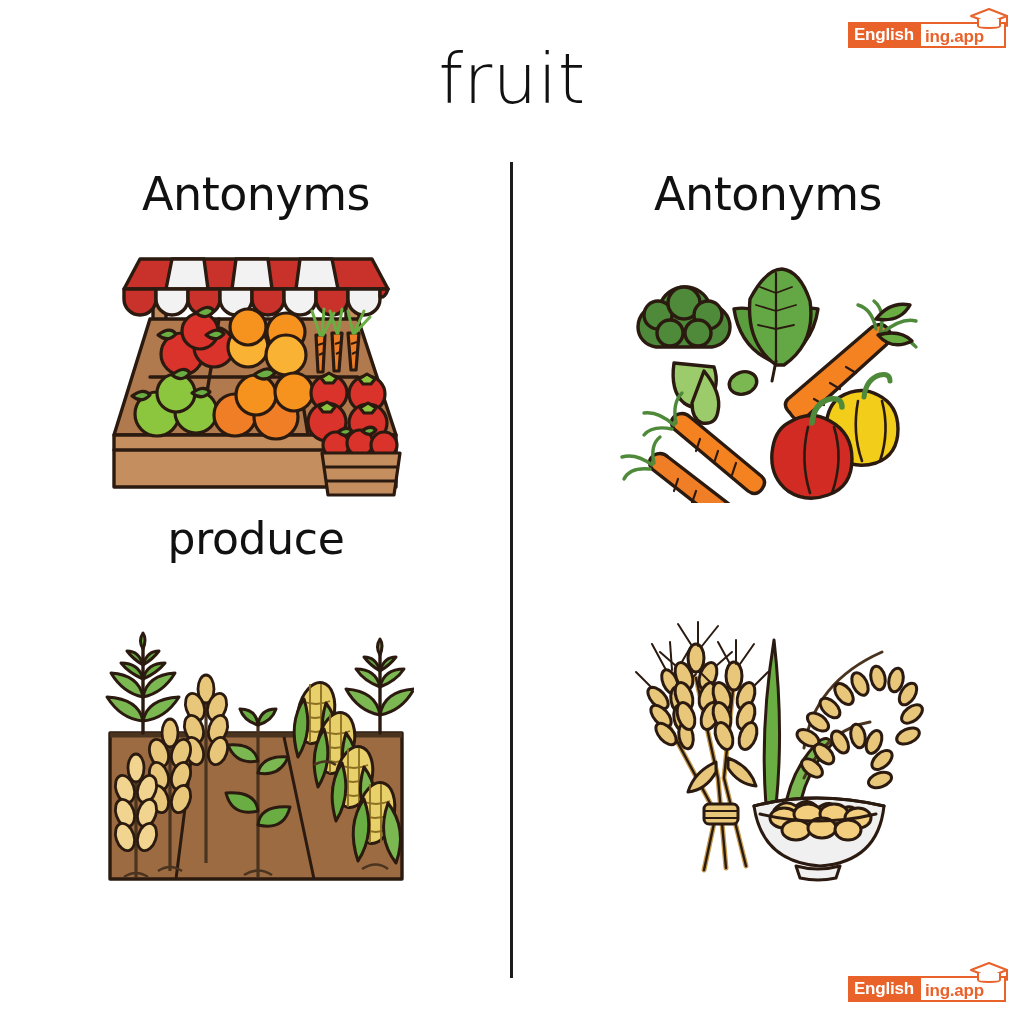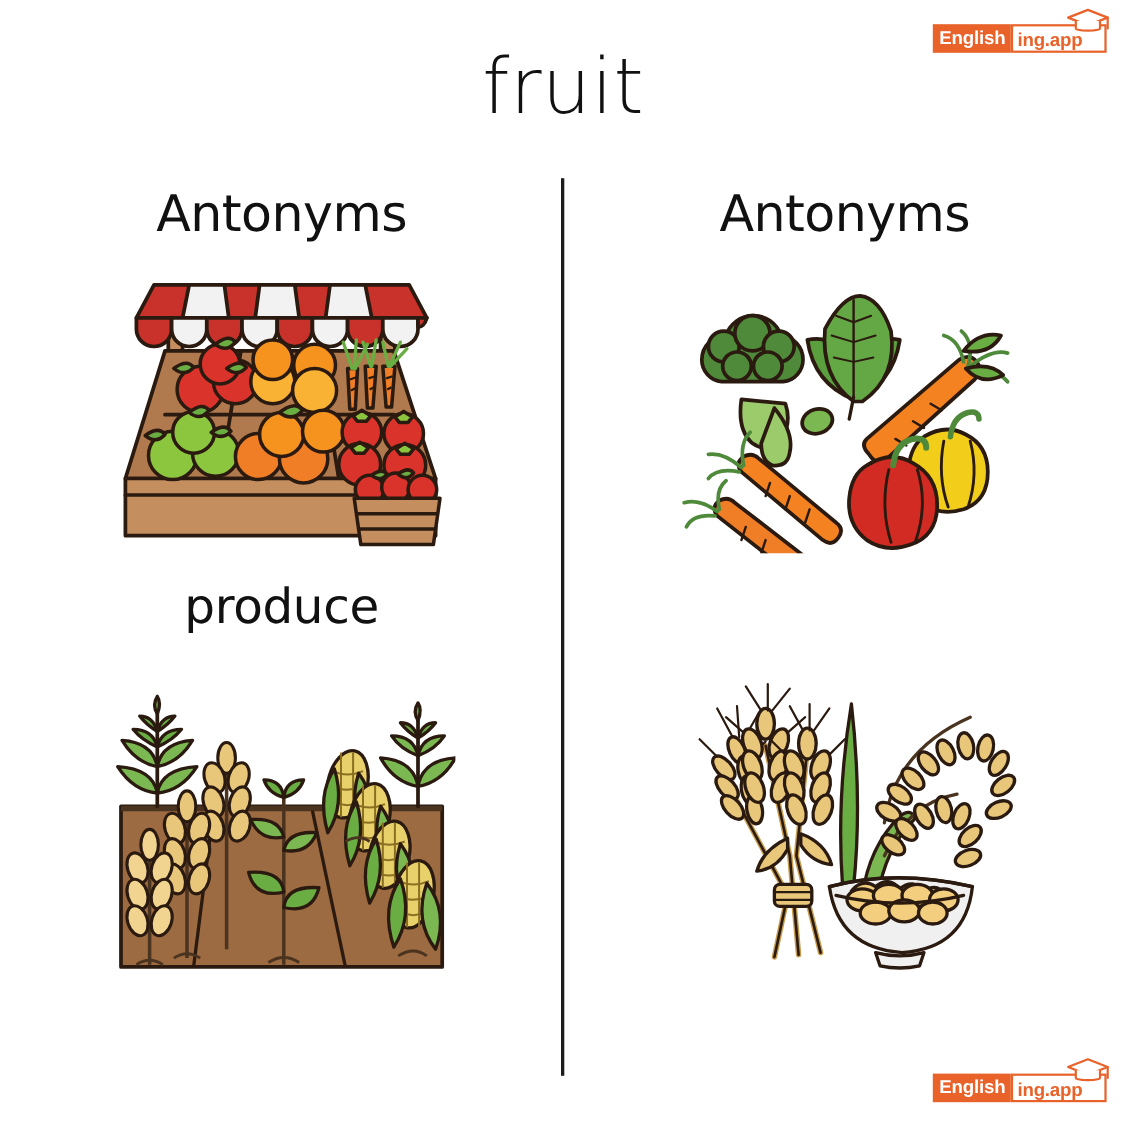--- a/index.html
+++ b/index.html
@@ -121,21 +121,21 @@
     height: 270px;
     display: flex;
     align-items: center;
     justify-content: center;
   }
   .caption {
     font-size: 44px;
     font-weight: 400;
     color: #111111;
     font-family: "DejaVu Sans", sans-serif;
-    margin-top: 13px;
+    margin-top: 0;
     letter-spacing: -0.3px;
   }
 </style>
 </head>
 <body>
 
 <div class="brand-logo top">
   <div class="brand-box">
     <svg class="brand-cap" viewBox="0 0 42 24">
       <path d="M3 9 L21 2 L39 9 L21 16 Z" fill="#ffffff" stroke="#E8622A" stroke-width="2" stroke-linejoin="round"></path>

